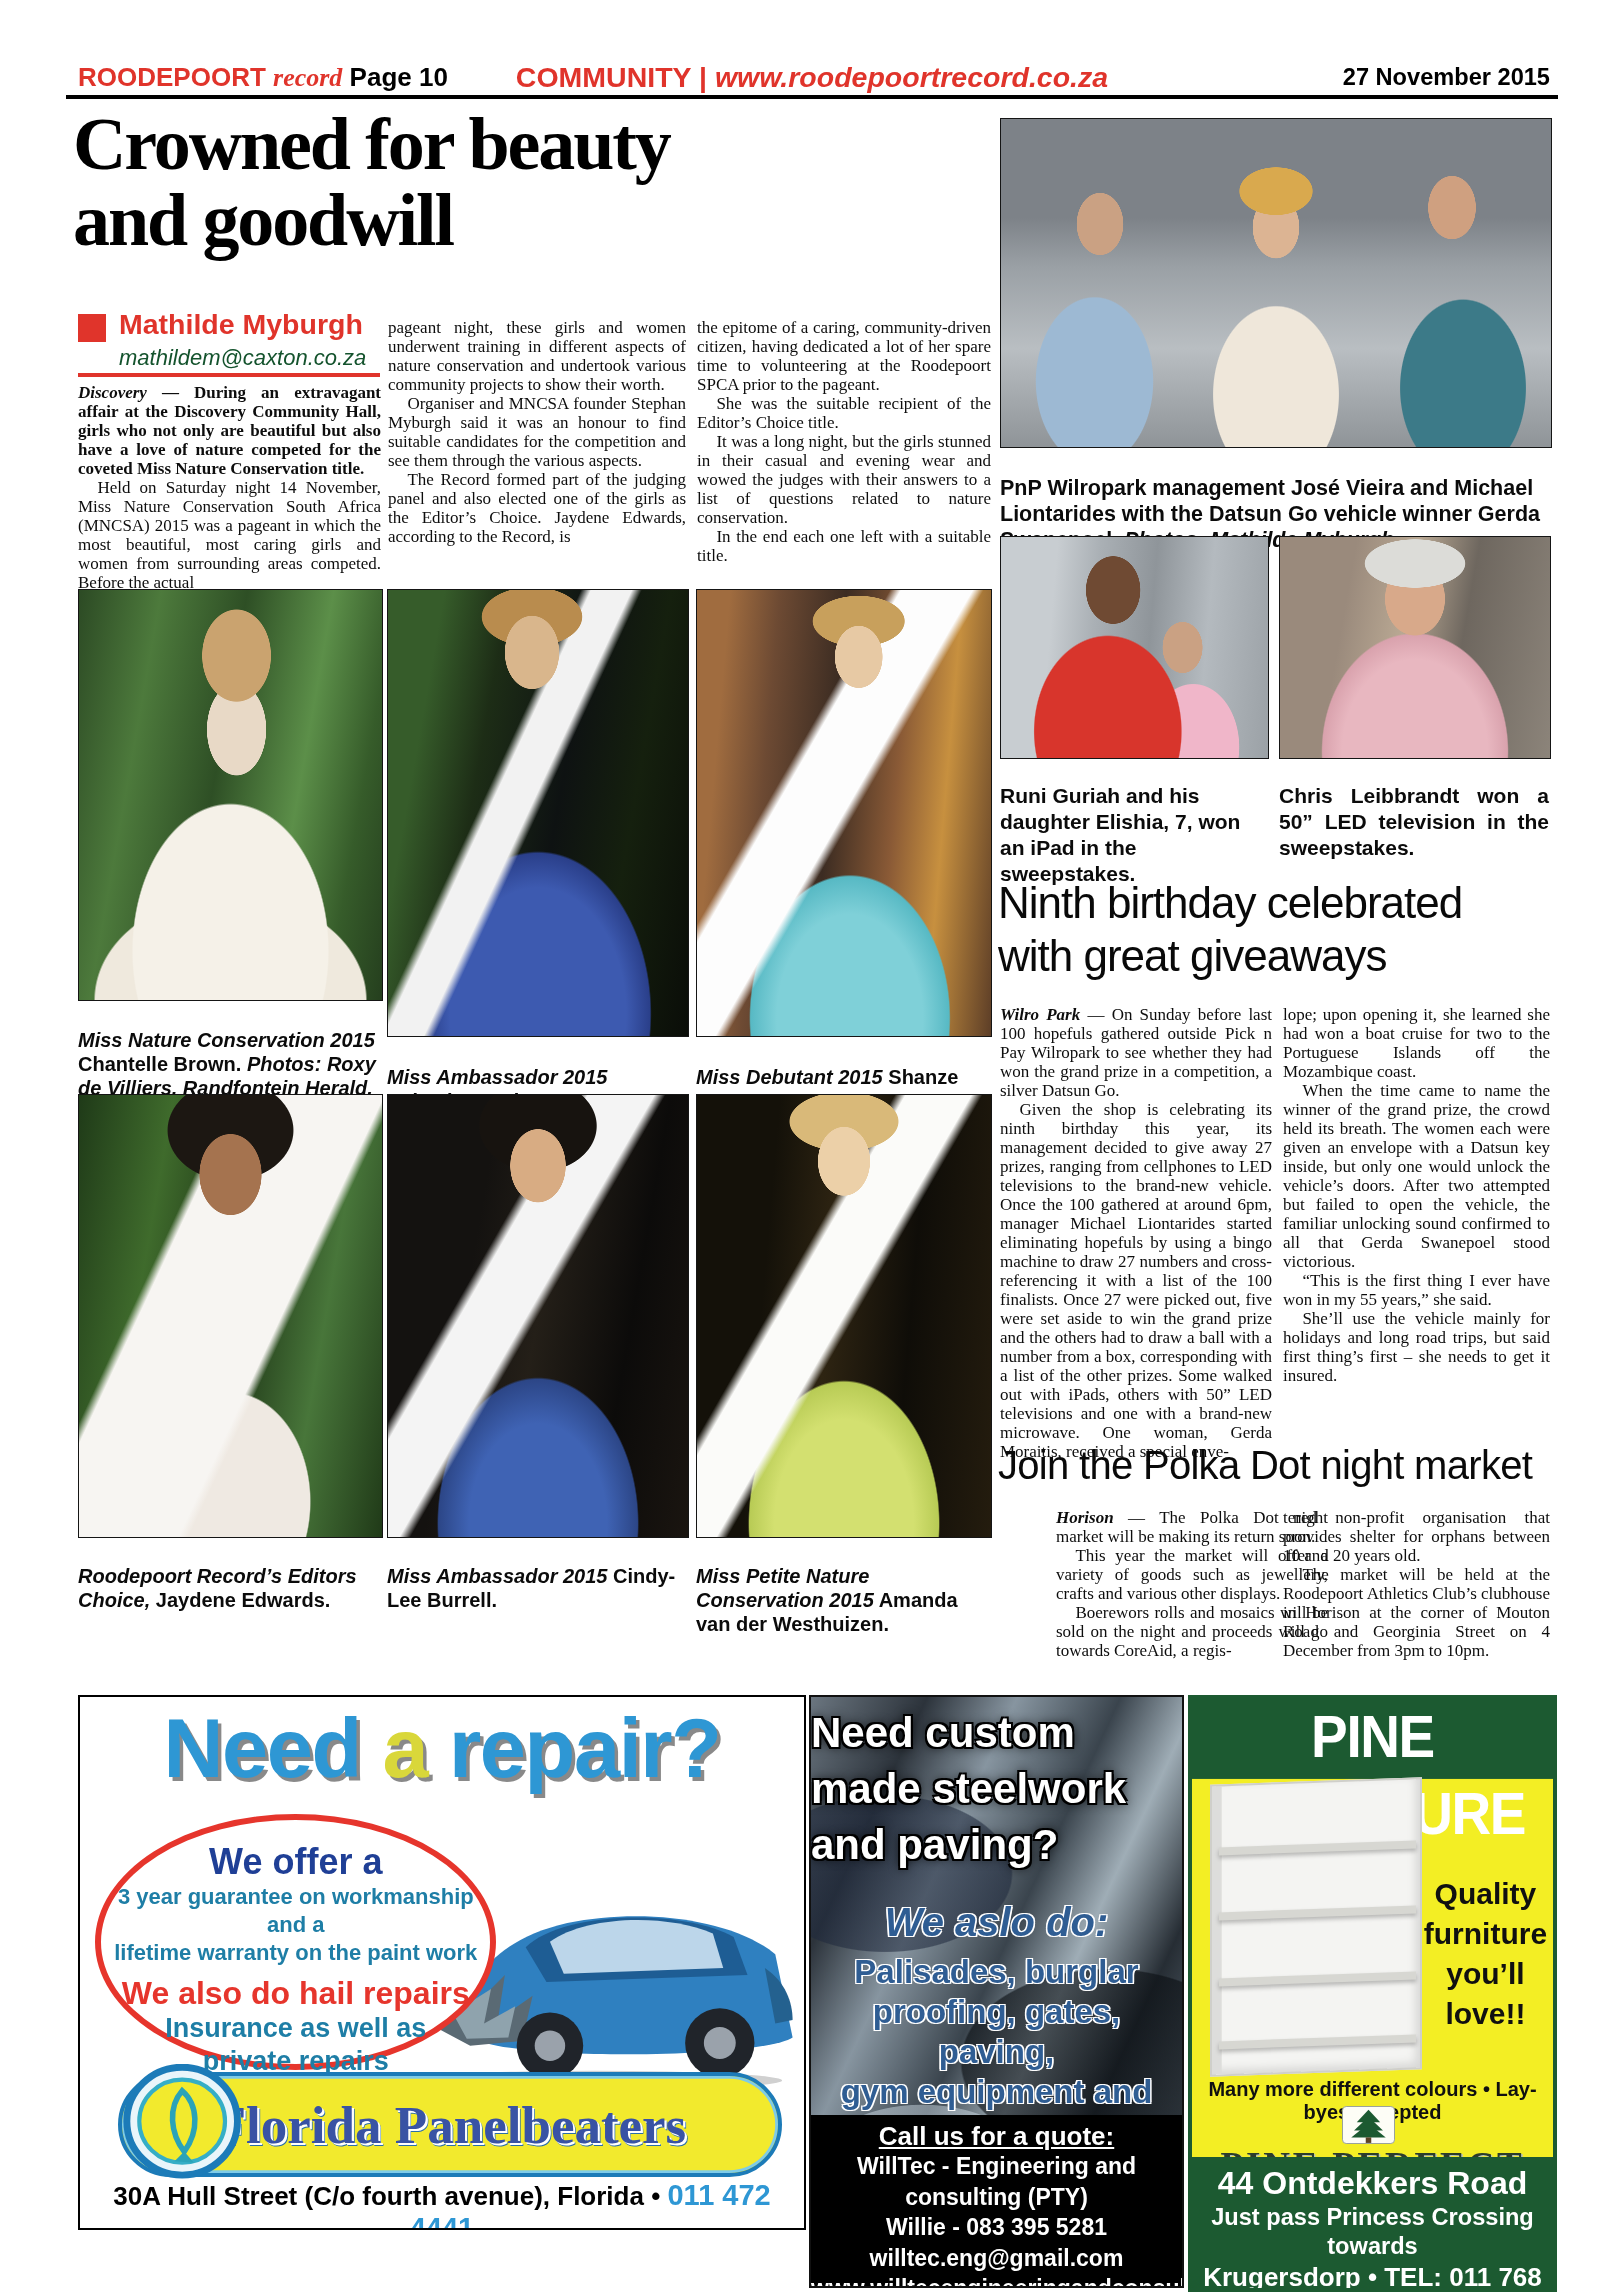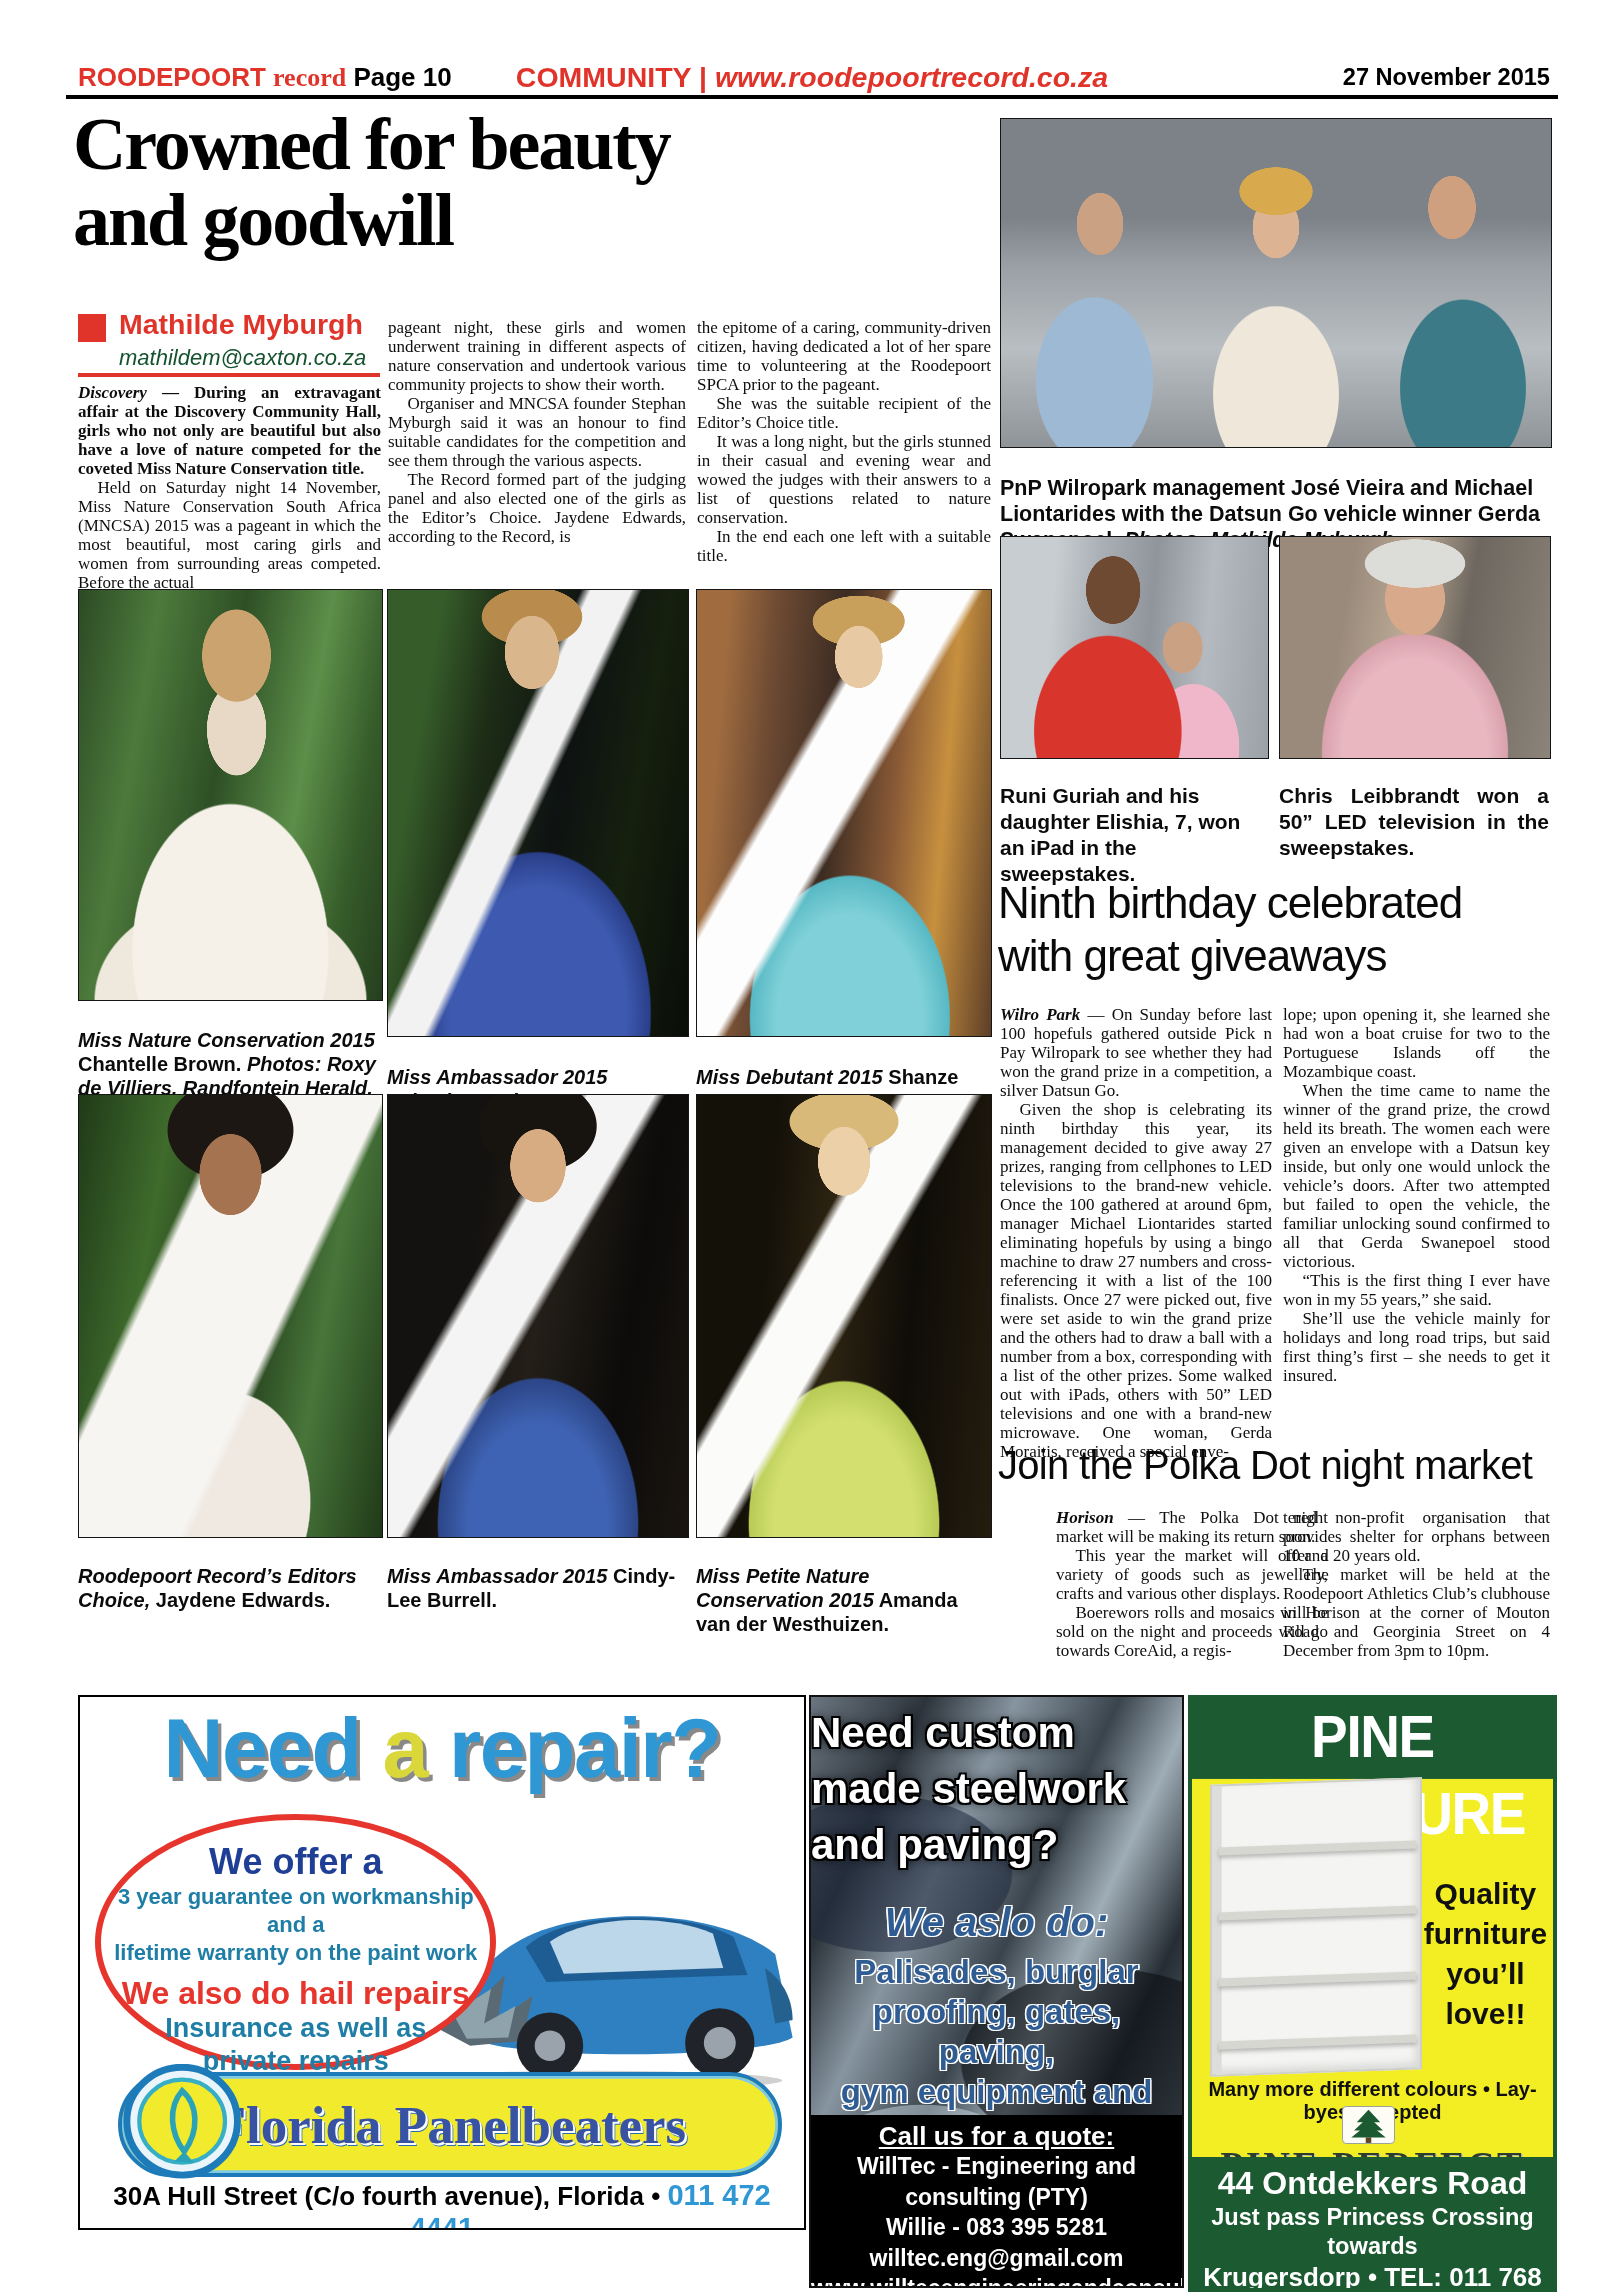--- a/index.html
+++ b/index.html
@@ -3,21 +3,21 @@
 <meta charset="utf-8">
 <style>
   html,body{margin:0;padding:0;background:#d9d9d9;}
   .page{position:relative;width:1624px;height:2295px;background:#ffffff;overflow:hidden;
         font-family:"Liberation Serif",serif;color:#0d0d0d;}
   .abs{position:absolute;}
 
   
   .mast-left{left:78px;top:62px;font-family:"Liberation Sans",sans-serif;font-size:26px;font-weight:800;white-space:nowrap;}
   .mast-left .paper{color:#e0342b;}
-  .mast-left .rec{color:#e0342b;font-family:"Liberation Serif",serif;}
+  .mast-left .rec{color:#e0342b;font-style:italic;font-family:"Liberation Serif",serif;}
   .mast-left .pg{color:#000;}
   .mast-center{left:0;top:61px;width:1624px;text-align:center;font-family:"Liberation Sans",sans-serif;
                font-size:28.5px;font-weight:800;color:#e0342b;white-space:nowrap;}
   .mast-center .url{font-style:italic;}
   .mast-right{right:74px;top:64px;font-family:"Liberation Sans",sans-serif;font-size:23.6px;font-weight:700;color:#000;}
   .mast-rule{left:66px;top:95px;width:1492px;height:3.5px;background:#000;}
 
   
   .headline1{left:73px;top:106px;width:930px;font-size:74px;line-height:1.03;font-weight:700;
              letter-spacing:-2.1px;color:#000;}

